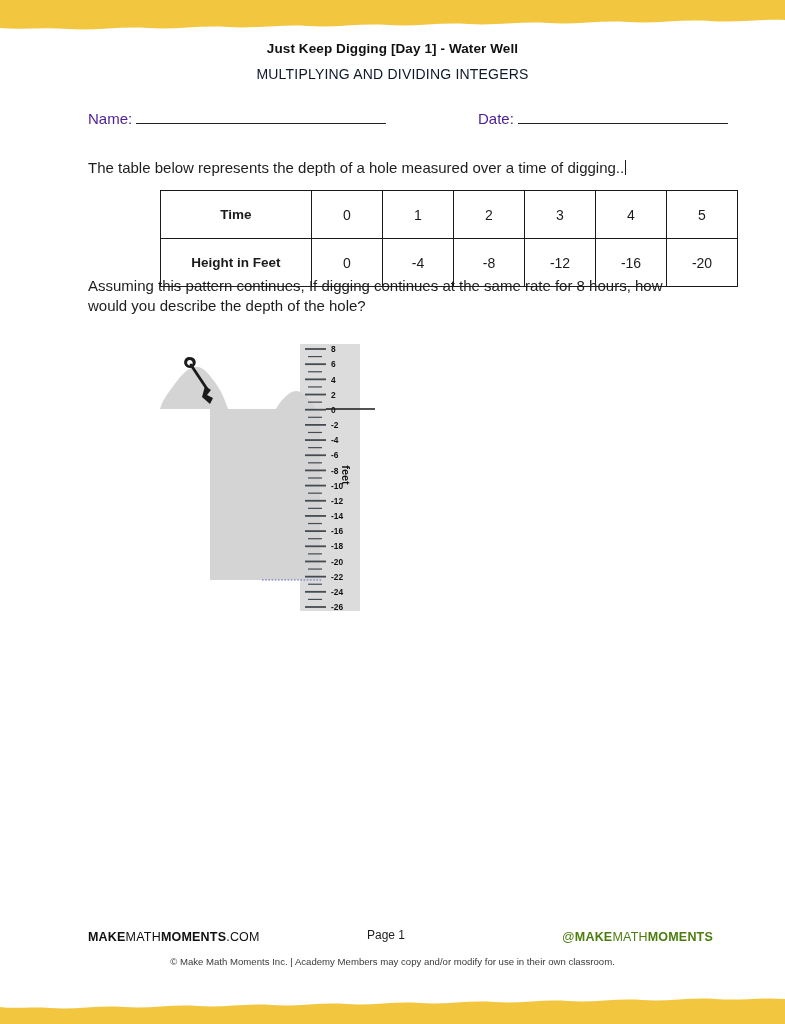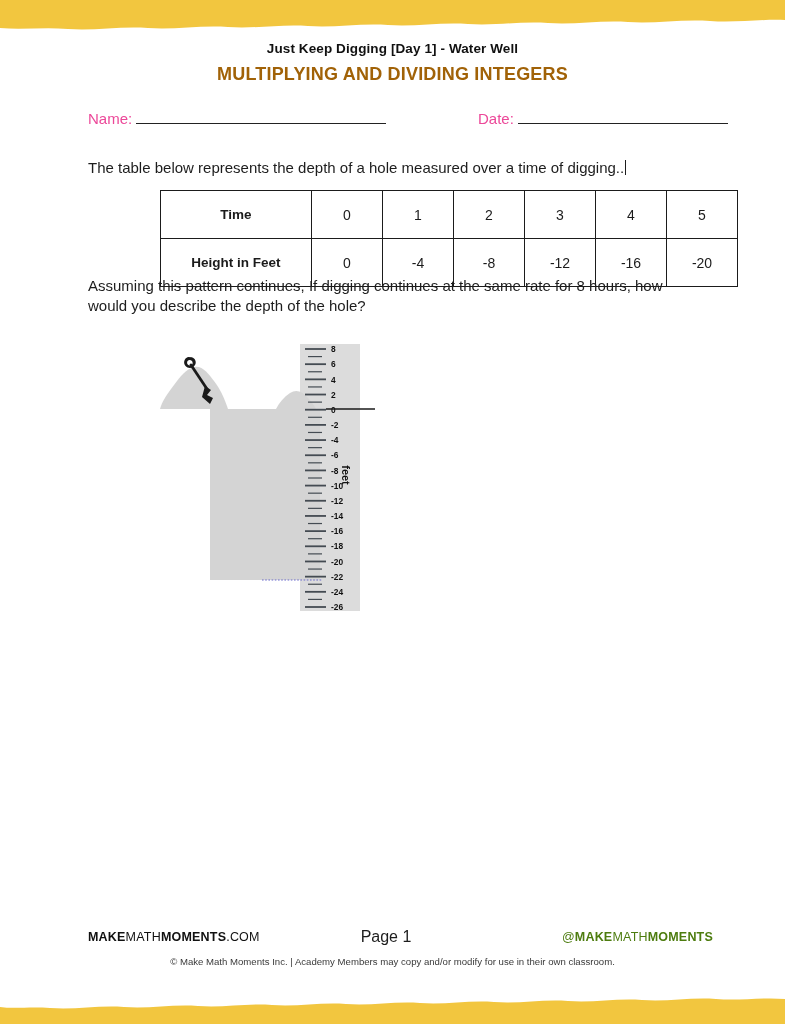--- a/index.html
+++ b/index.html
@@ -39,37 +39,37 @@
     text-align: center;
   }
   .subtitle {
     font-size: 13.5px;
     font-weight: bold;
     letter-spacing: 0.1px;
     color: #111111;
     line-height: 18px;
   }
   .maintitle {
-    font-size: 18px;
-    font-weight: bold;
+    font-size: 14px;
+    font-weight: normal;
     letter-spacing: 0.2px;
-    color: #a16207;
+    color: #0f172a;
     line-height: 24px;
     margin-top: 4px;
   }
 
   
   .namedate {
     position: absolute;
     left: 88px;
     top: 110px;
     width: 610px;
     height: 24px;
     font-size: 15px;
-    color: #ec4899;
+    color: #4c1d95;
   }
   .nd-field {
     position: absolute;
     top: 0;
     white-space: nowrap;
     display: flex;
     align-items: baseline;
   }
   .nd-label { font-size: 15px; }
   .nd-rule {
@@ -154,21 +154,21 @@
     font-size: 12.5px;
     letter-spacing: 0.2px;
     color: #111111;
   }
   .f-center {
     position: absolute;
     left: 0;
     top: -2px;
     width: 772px;
     text-align: center;
-    font-size: 16px;
+    font-size: 12px;
     color: #1d1d1d;
   }
   .f-right {
     position: absolute;
     right: 88px;
     top: 0;
     font-size: 12.5px;
     letter-spacing: 0.2px;
     color: #4d7c0f;
   }

